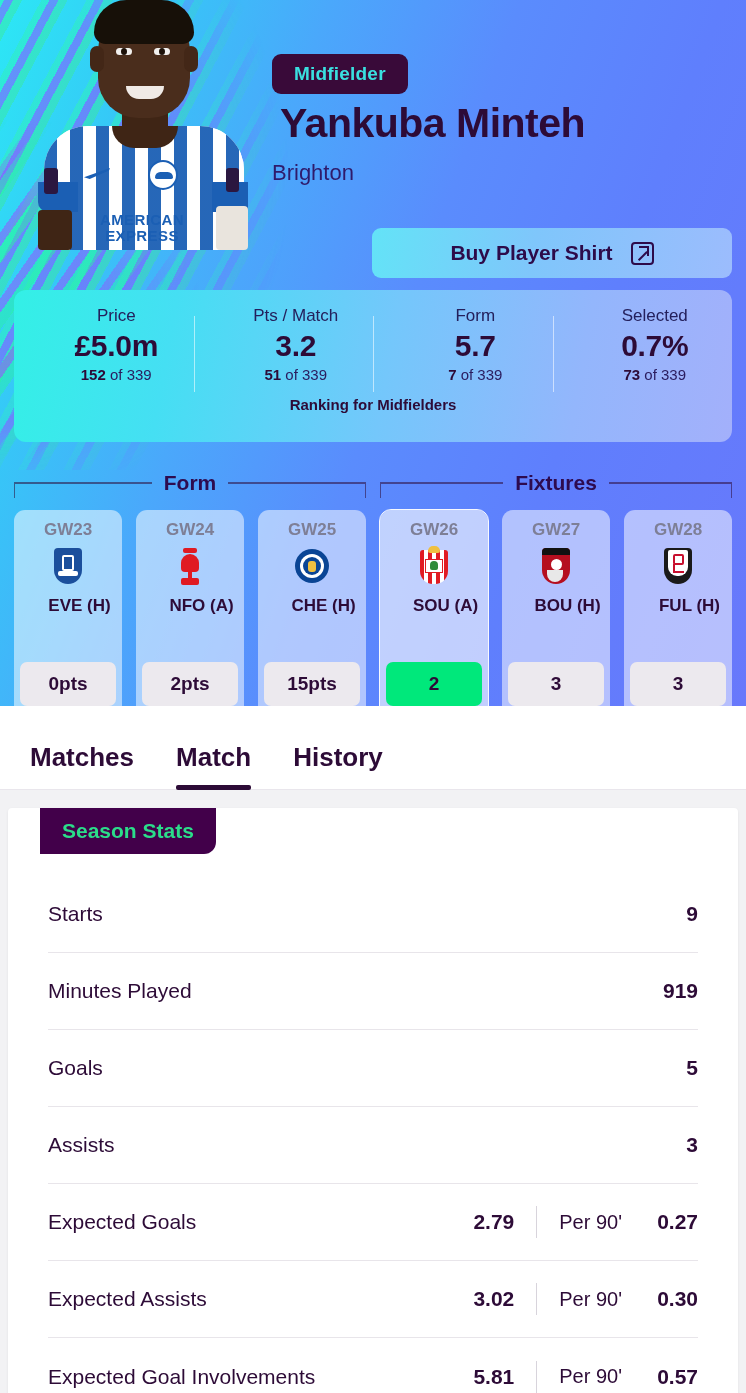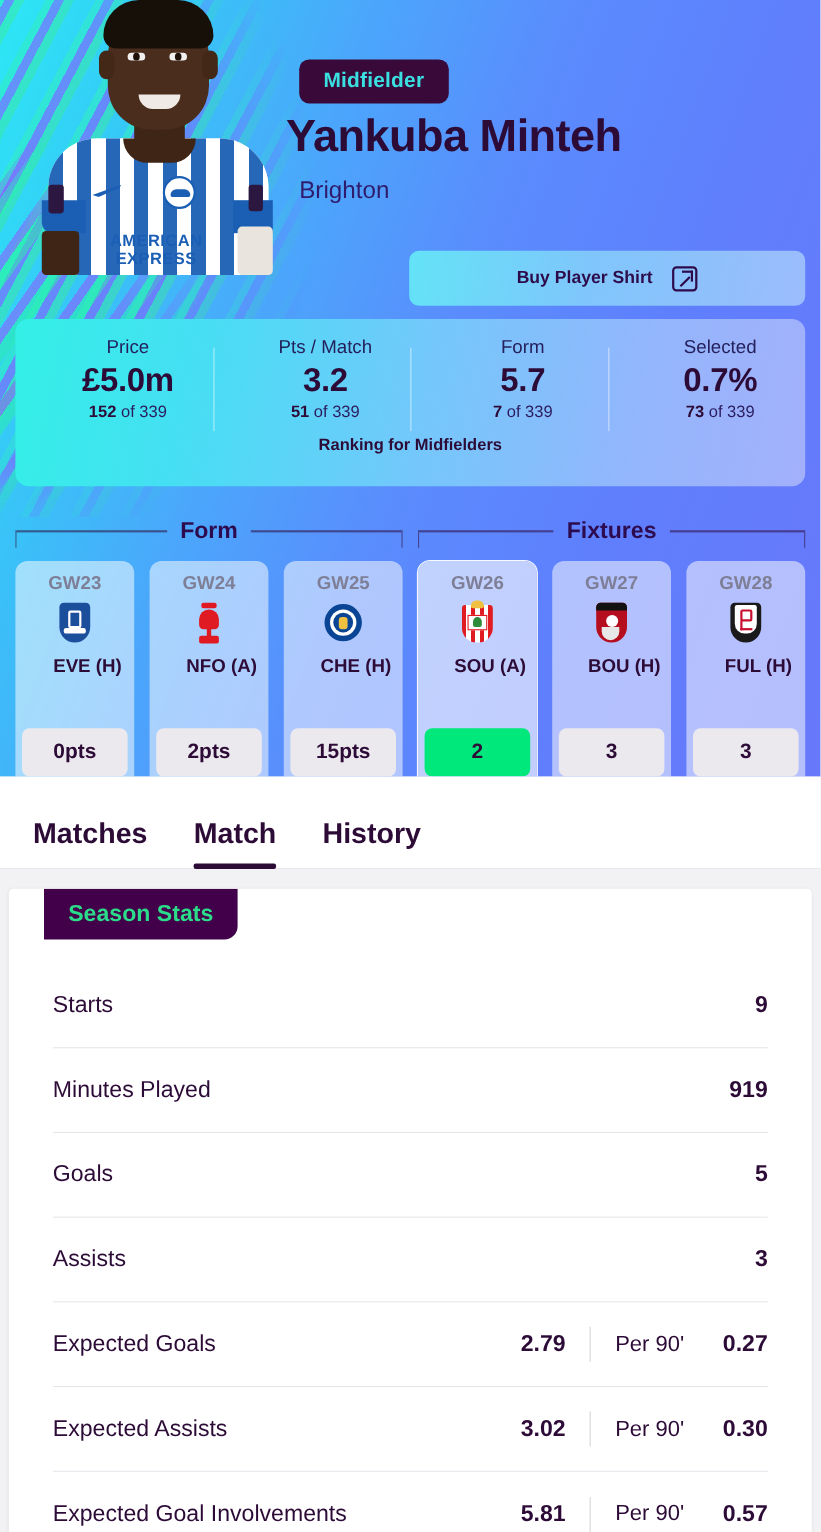--- a/index.html
+++ b/index.html
@@ -113,35 +113,35 @@
 
   
   .pos-badge {
     position: absolute; left: 272px; top: 54px;
     background: #390a39; color: #3ae0e0;
     font-size: 19px; font-weight: 700;
     padding: 9px 22px; border-radius: 9px;
     letter-spacing: 0.2px;
   }
   .player-name {
-    position: absolute; left: 260px; top: 100px;
+    position: absolute; left: 280px; top: 100px;
     font-size: 41px; font-weight: 700; color: #2d0b37;
     letter-spacing: -0.5px; white-space: nowrap;
   }
   .team-name {
     position: absolute; left: 272px; top: 160px;
     font-size: 22px; color: #2f1b6b; font-weight: 400;
   }
   .shirt-btn {
     position: absolute; left: 372px; top: 228px;
     width: 360px; height: 50px;
     background: linear-gradient(100deg, #63e3f7 0%, #7fc6fb 45%, #9cbcfd 100%);
     border: none; border-radius: 9px;
     display: flex; align-items: center; justify-content: center; gap: 18px;
-    color: #2d0b4a; font-size: 16px; font-weight: 700; cursor: pointer;
+    color: #2d0b4a; font-size: 21px; font-weight: 700; cursor: pointer;
     font-family: "Liberation Sans", sans-serif;
   }
   .ext-icon {
     width: 23px; height: 23px; border: 2.5px solid #2d0b4a; border-radius: 4px;
     position: relative; display: inline-block;
   }
   .ext-icon::before {
     content:""; position:absolute; left:4px; top:11px; width:12px; height:2.4px;
     background:#2d0b4a; transform: rotate(-45deg); transform-origin: center;
   }

